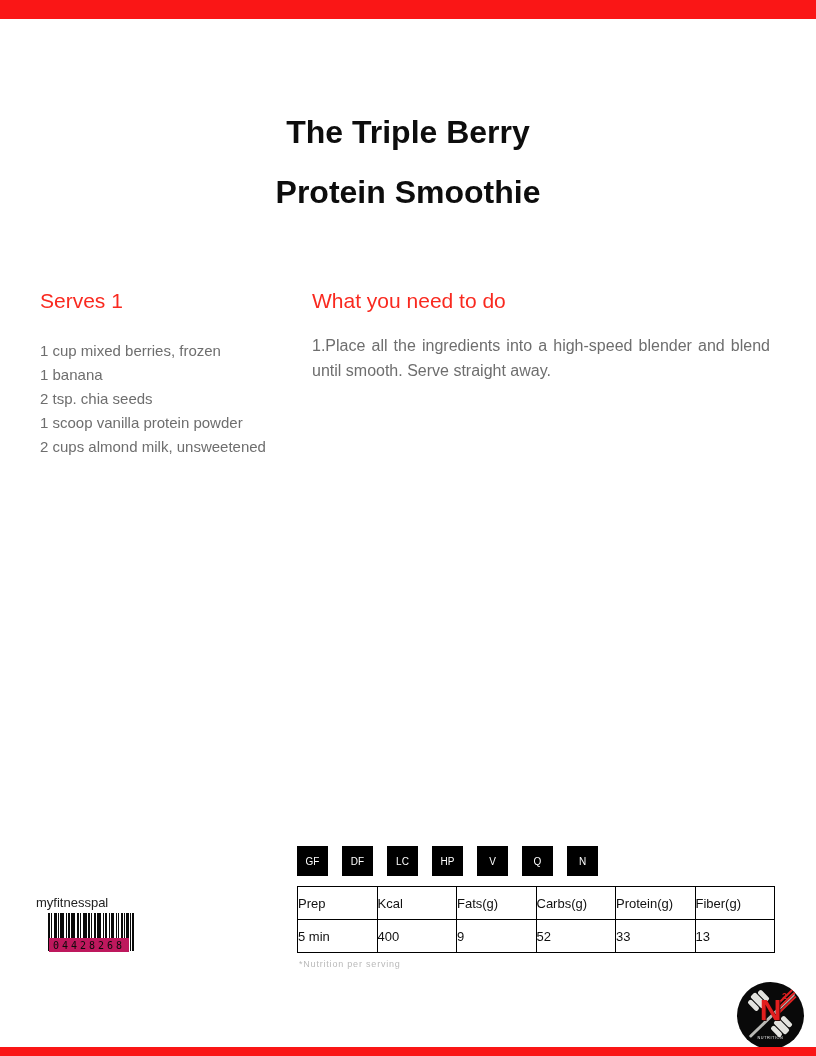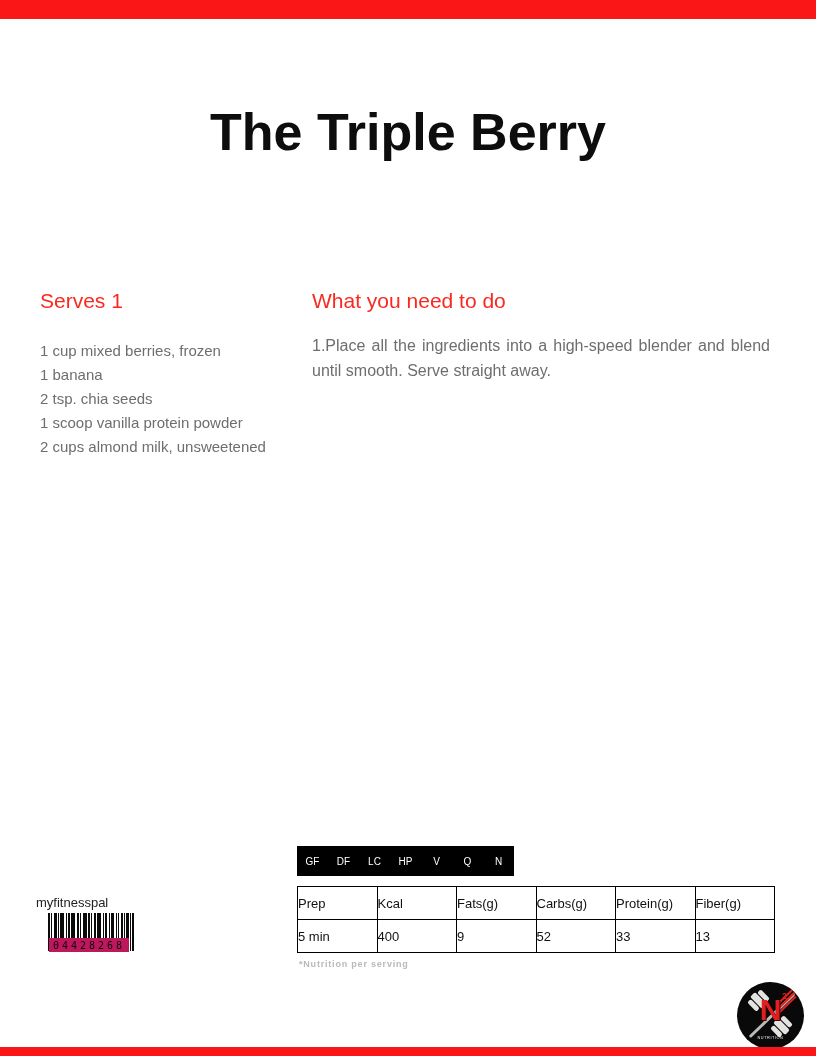--- a/index.html
+++ b/index.html
@@ -23,21 +23,21 @@
     position: absolute;
     bottom: 0; left: 0;
     width: 100%; height: 9px;
     background: #fa1616;
   }
   .title {
     position: absolute;
     top: 102px; left: 0;
     width: 100%;
     text-align: center;
-    font-size: 52px;
+    font-size: 32px;
     font-weight: 700;
     line-height: 60px;
     color: #0d0d0d;
     letter-spacing: 0px;
   }
   .col-left {
     position: absolute;
     top: 289px; left: 40px;
     width: 265px;
   }
@@ -61,21 +61,21 @@
     margin-top: 20px;
     font-size: 16px;
     color: #6e6e6e;
     line-height: 25px;
     text-align: justify;
   }
   .badges-row {
     position: absolute;
     top: 846px; left: 297px;
     display: flex;
-    gap: 0;
+    gap: 14px;
   }
   .badge {
     width: 31px; height: 30px;
     background: #000000;
     color: #ffffff;
     font-size: 10px;
     display: flex;
     align-items: center;
     justify-content: center;
   }
@@ -92,21 +92,20 @@
     vertical-align: middle;
     font-size: 13px;
     color: #111;
   }
   .table-footnote {
     position: absolute;
     top: 959px; left: 299px;
     font-size: 9px;
     color: #b9b9b9;
     letter-spacing: 0.8px;
-    font-weight: bold;
   }
   .barcode-block {
     position: absolute;
     top: 895px; left: 36px;
     width: 110px;
     text-align: left;
   }
   .barcode-brand {
     font-size: 13px;
     color: #222;
@@ -213,20 +212,21 @@
 </style>
 </head>
 <body>
 
 <div class="page">
 
   <div class="top-bar"></div>
 
   <h1 class="title">
     <span>The Triple Berry</span><br>
+    <span>Protein Smoothie</span>
   </h1>
 
   <div class="col-left">
     <h2 class="section-heading">Serves 1</h2>
     <div class="ingredient-list">
       <div class="ingredient-item">1 cup mixed berries, frozen</div>
       <div class="ingredient-item">1 banana</div>
       <div class="ingredient-item">2 tsp. chia seeds</div>
       <div class="ingredient-item">1 scoop vanilla protein powder</div>
       <div class="ingredient-item">2 cups almond milk, unsweetened</div>

